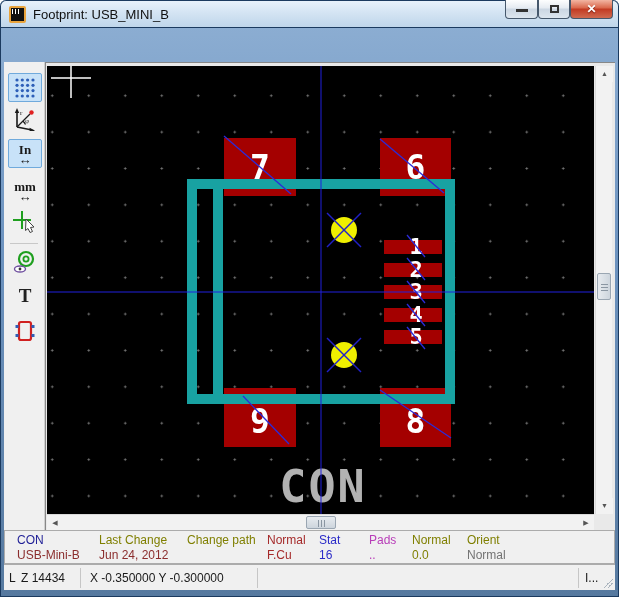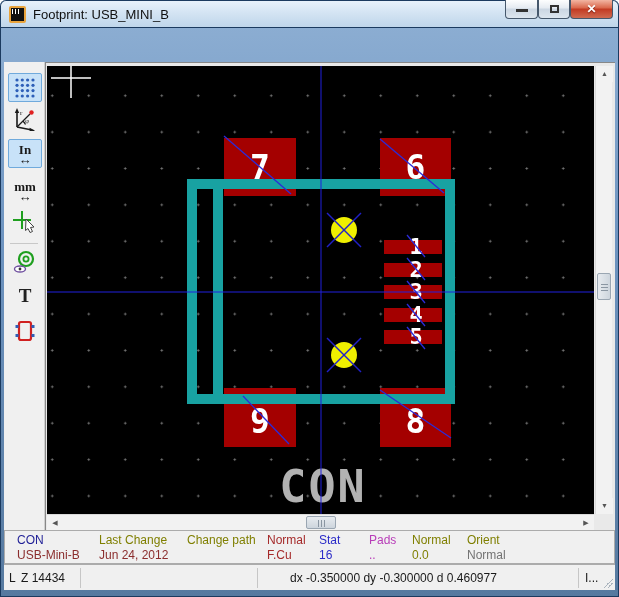--- a/index.html
+++ b/index.html
@@ -362,20 +362,20 @@
     <div class="col" style="left:462px;">
       <span class="lab" style="color: rgb(127, 127, 0);">Orient</span>
       <span class="val" style="color: #737373;">Normal</span>
     </div>
   </div>
 
   <div class="status-bar">
     <span class="sfield" style="left:5px;">L</span>
     <span class="sfield" style="left:17px;">Z 14434</span>
     <div class="sdiv" style="left:76px;"></div>
+    <span class="sfield" style="left:86px;">X -0.350000  Y -0.300000</span>
     <div class="sdiv" style="left:253px;"></div>
-    <span class="sfield" style="left:286px;">dx -0.350000  dy -0.300000  d 0.460977</span>
     <div class="sdiv" style="left:574px;"></div>
     <span class="sfield" style="left:581px;">I...</span>
     <div class="resize-grip"></div>
   </div>
 
 </div>
 
 </body></html>

